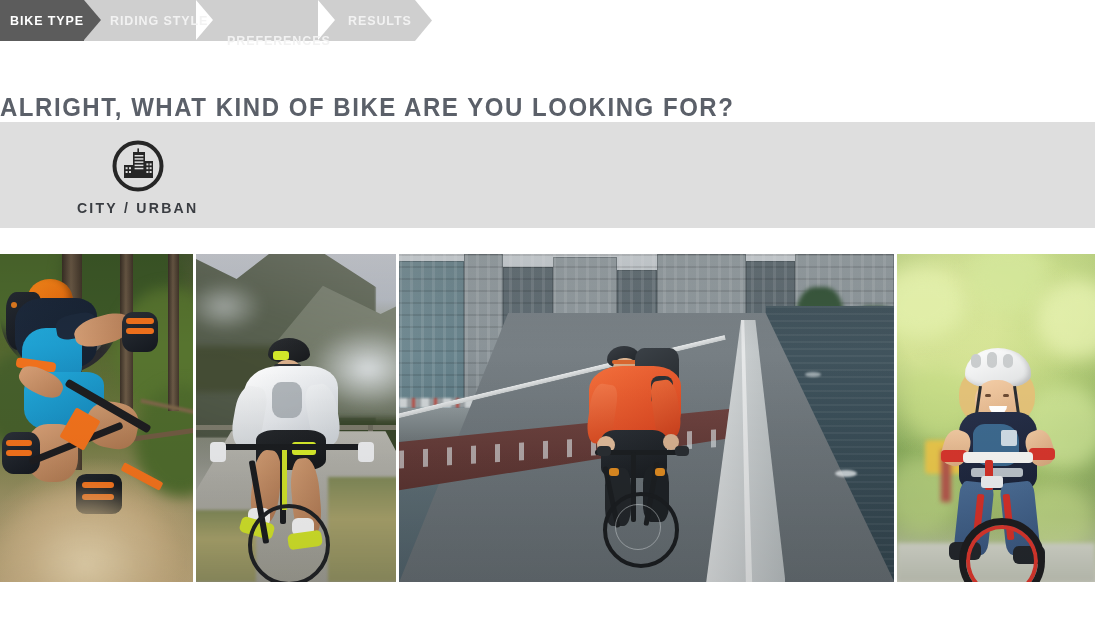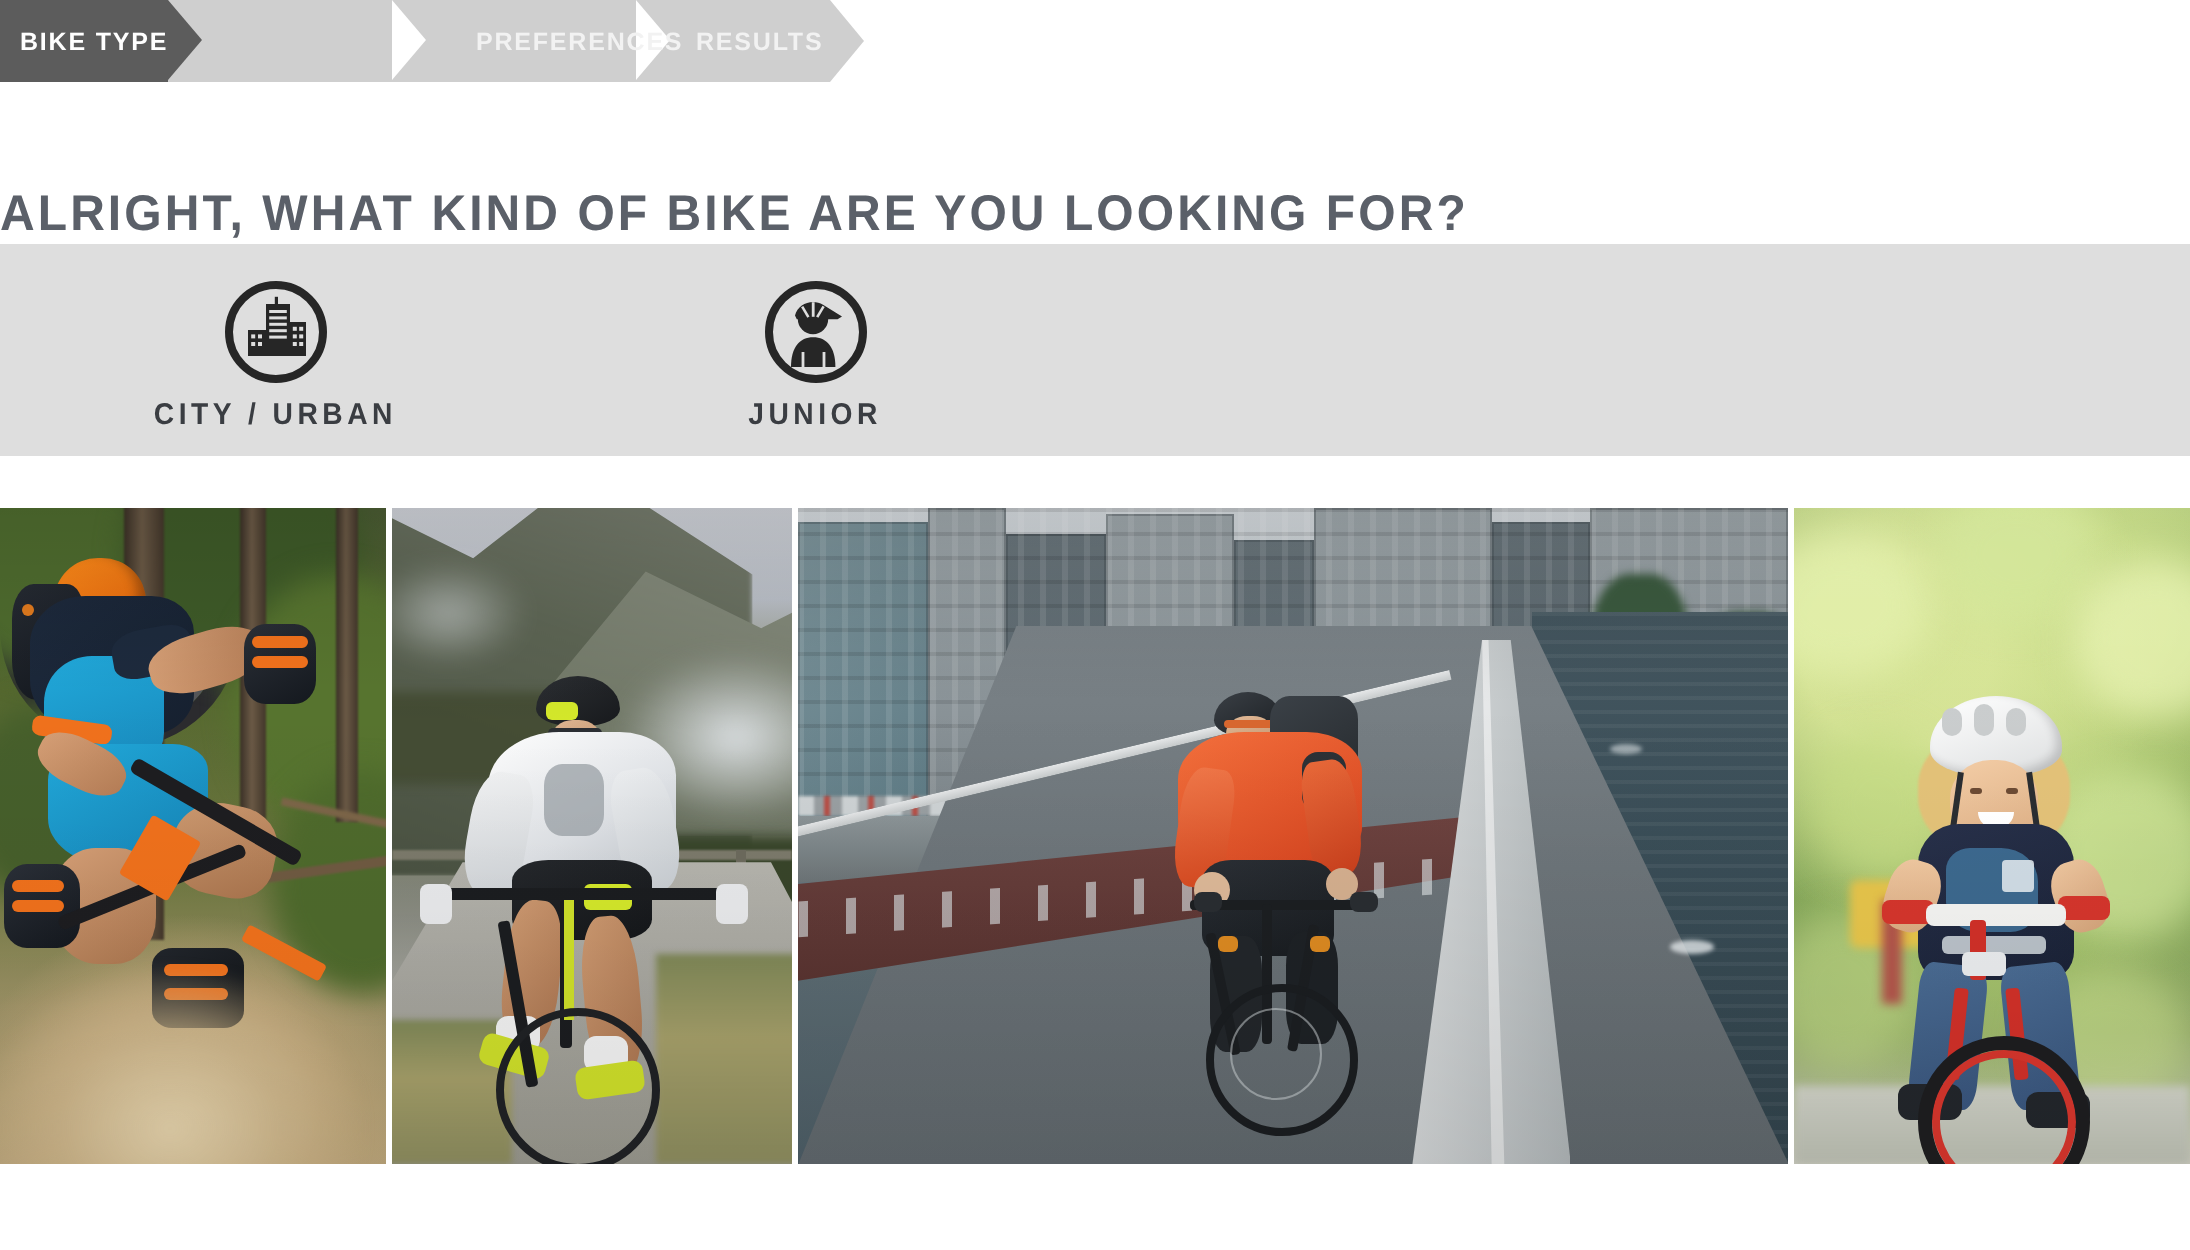--- a/index.html
+++ b/index.html
@@ -327,22 +327,25 @@
 
   <div class="steps-inactive"></div>
 
   <div class="notch" style="left:196px;"></div>
   <div class="notch" style="left:318px;"></div>
 
   <div class="step active" style="left:0;width:84px;">
     <span class="step-label">BIKE TYPE</span>
   </div>
 
-
-  <div class="step inactive" style="left:238px;">
+  <div class="step inactive" style="left:110px;">
+    <span class="step-label">RIDING STYLE</span>
+  </div>
+
+  <div class="step inactive" style="left:227px;margin-top:20px;">
     <span class="step-label">PREFERENCES</span>
   </div>
 
   <div class="step inactive" style="left:348px;">
     <span class="step-label">RESULTS</span>
   </div>
 </div>
 
 <div class="heading-wrap">
   <h1 class="page-title">ALRIGHT, WHAT KIND OF BIKE ARE YOU LOOKING FOR?</h1>
@@ -375,35 +378,20 @@
           <rect x="15.6" y="29.2" width="2" height="2"></rect>
           <rect x="19" y="29.2" width="2" height="2"></rect>
           <rect x="15.6" y="33" width="2" height="2"></rect>
           <rect x="19" y="33" width="2" height="2"></rect>
         </g>
       </svg>
     </span>
     <span class="cat-label">CITY / URBAN</span>
   </button>
 
-  <button class="category" style="width:265px;">
-    <span class="cat-icon">
-      <svg viewBox="0 0 56 56" xmlns="http://www.w3.org/2000/svg">
-        <circle cx="28" cy="28" r="23.5" fill="none" stroke="#262626" stroke-width="4"></circle>
-        <circle cx="26.5" cy="21.5" r="7.6" fill="#262626"></circle>
-        <path d="M17.5 19.8 C19 13.6 26.5 11.2 31.5 14.4 L41 20.2 L38.8 21.6 L18.4 21.6 Z" fill="#262626"></path>
-        <path d="M26.6 13.1 L26.6 20.4" stroke="#dedede" stroke-width="1.4"></path>
-        <path d="M31.8 15.2 L28.6 20.6" stroke="#dedede" stroke-width="1.3"></path>
-        <path d="M21.1 15.3 L24.2 20.6" stroke="#dedede" stroke-width="1.3"></path>
-        <path d="M15.5 45.5 C15.5 35.6 19.8 30.6 26.6 30.6 C33.4 30.6 37.7 35.6 37.7 45.5 Z" fill="#262626"></path>
-        <path d="M21.5 38 L21.5 45.5 M32 38 L32 45.5" stroke="#dedede" stroke-width="1.4"></path>
-      </svg>
-    </span>
-    <span class="cat-label">JUNIOR</span>
-  </button>
 </div>
 
 <div class="photo-strip">
 
   <div class="photo" style="width:193px;">
     <div class="scene sc-mtb">
 
       <div class="mtb-foliage" style="left:-14%;top:-8%;width:58%;height:34%;background:#4e6b2e;"></div>
       <div class="mtb-foliage" style="left:32%;top:-12%;width:62%;height:38%;background:#3e5a28;"></div>
       <div class="mtb-foliage" style="left:60%;top:10%;width:56%;height:40%;background:#57742f;"></div>

